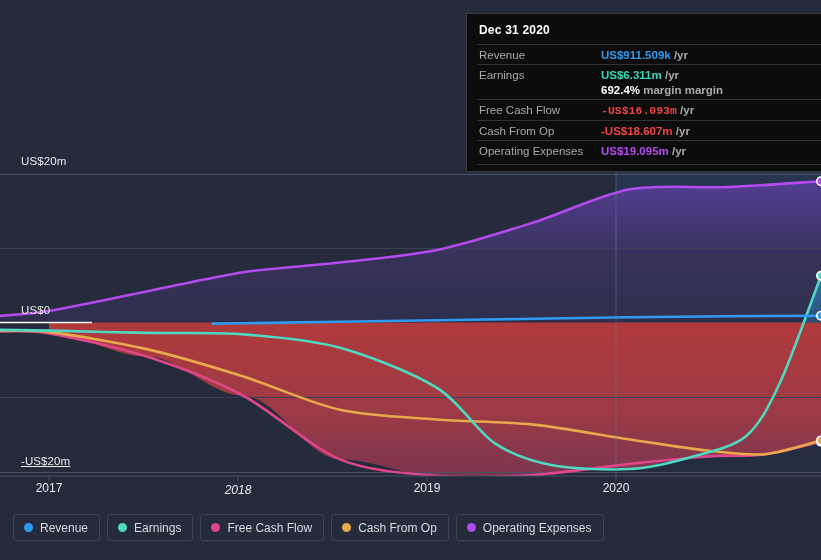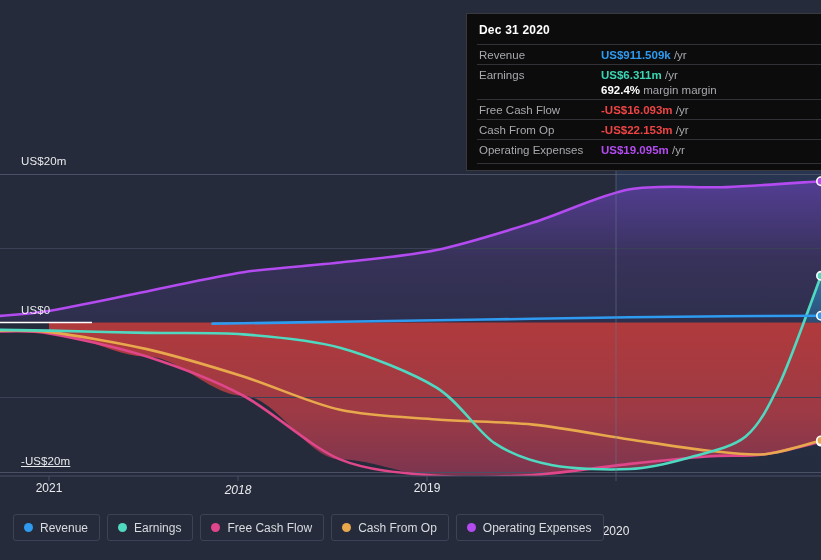--- a/index.html
+++ b/index.html
@@ -70,21 +70,21 @@
     white-space: nowrap;
   }
   #tooltip tr.sub td { border-top: none; padding-top: 0px; }
   #tooltip td.tt-key {
     color: #a7a9ad;
     width: 120px;
     font-size: 11.5px;
   }
   #tooltip td.tt-val { font-size: 11.5px; }
   #tooltip .val-num { font-weight: bold; }
-  #tooltip .unit { color: #a7a9ad; font-weight: normal; }
+  #tooltip .unit { color: #a7a9ad; font-weight: bold; }
   .tt-last-rule {
     border-top: 1px solid #323236;
     margin-top: 4px;
   }
   
   #legend {
     position: absolute;
     left: 13px; top: 514px;
     display: flex;
     gap: 7px;
@@ -175,48 +175,48 @@
     <line x1="49" y1="476" x2="49" y2="481" stroke="#4a5166" stroke-width="1"></line>
     <line x1="238" y1="476" x2="238" y2="481" stroke="#4a5166" stroke-width="1"></line>
     <line x1="427" y1="476" x2="427" y2="481" stroke="#4a5166" stroke-width="1"></line>
     <line x1="616" y1="476" x2="616" y2="481" stroke="#4a5166" stroke-width="1"></line>
   </svg>
 
   <div class="y-label" style="left:21px; top:155px;">US$20m</div>
   <div class="y-label" style="left:21px; top:304px;">US$0</div>
   <div class="y-label" style="left:21px; top:455px;text-decoration:underline;">-US$20m</div>
 
-  <div class="x-label" style="left:49px;  top:481px;">2021</div>
+  <div class="x-label" style="left:49px;  top:481px;">2017</div>
   <div class="x-label" style="left:238px; top:483px;font-style:italic;">2018</div>
   <div class="x-label" style="left:427px; top:481px;">2019</div>
-  <div class="x-label" style="left:616px; top:481px;margin-top:43px;">2020</div>
+  <div class="x-label" style="left:616px; top:481px;">2020</div>
 
   <div id="tooltip">
     <div class="tt-title">Dec 31 2020</div>
     <table>
       <tbody id="tooltip-rows">
           <tr>
             <td class="tt-key">Revenue</td>
             <td class="tt-val"><span class="val-num" style="color: rgb(46, 155, 240); margin-top: 40px;">US$911.509k</span><span class="unit"> /yr</span></td>
           </tr>
           <tr>
             <td class="tt-key">Earnings</td>
             <td class="tt-val"><span class="val-num" style="color: rgb(58, 214, 180);">US$6.311m</span><span class="unit"> /yr</span></td>
           </tr>
           <tr class="sub">
             <td class="tt-key"></td>
             <td class="tt-val"><span class="val-num" style="color: rgb(255, 255, 255);">692.4%</span><span class="unit"> margin margin</span></td>
           </tr>
           <tr>
             <td class="tt-key">Free Cash Flow</td>
-            <td class="tt-val"><span class="val-num" style="color: rgb(239, 68, 68);">-US$16.093m</span><span class="unit"> /yr</span></td>
+            <td class="tt-val"><span class="val-num" style="color: rgb(239, 68, 68); font-family: Liberation Mono, monospace;">-US$16.093m</span><span class="unit"> /yr</span></td>
           </tr>
           <tr>
             <td class="tt-key">Cash From Op</td>
-            <td class="tt-val"><span class="val-num" style="color: rgb(239, 68, 68);">-US$22.153m</span><span class="unit"> /yr</span></td>
+            <td class="tt-val"><span class="val-num" style="color: rgb(239, 68, 68);">-US$18.607m</span><span class="unit"> /yr</span></td>
           </tr>
           <tr>
             <td class="tt-key">Operating Expenses</td>
             <td class="tt-val"><span class="val-num" style="color: rgb(180, 75, 240);">US$19.095m</span><span class="unit"> /yr</span></td>
           </tr>
         </tbody>
     </table>
     <div class="tt-last-rule"></div>
   </div>
 

